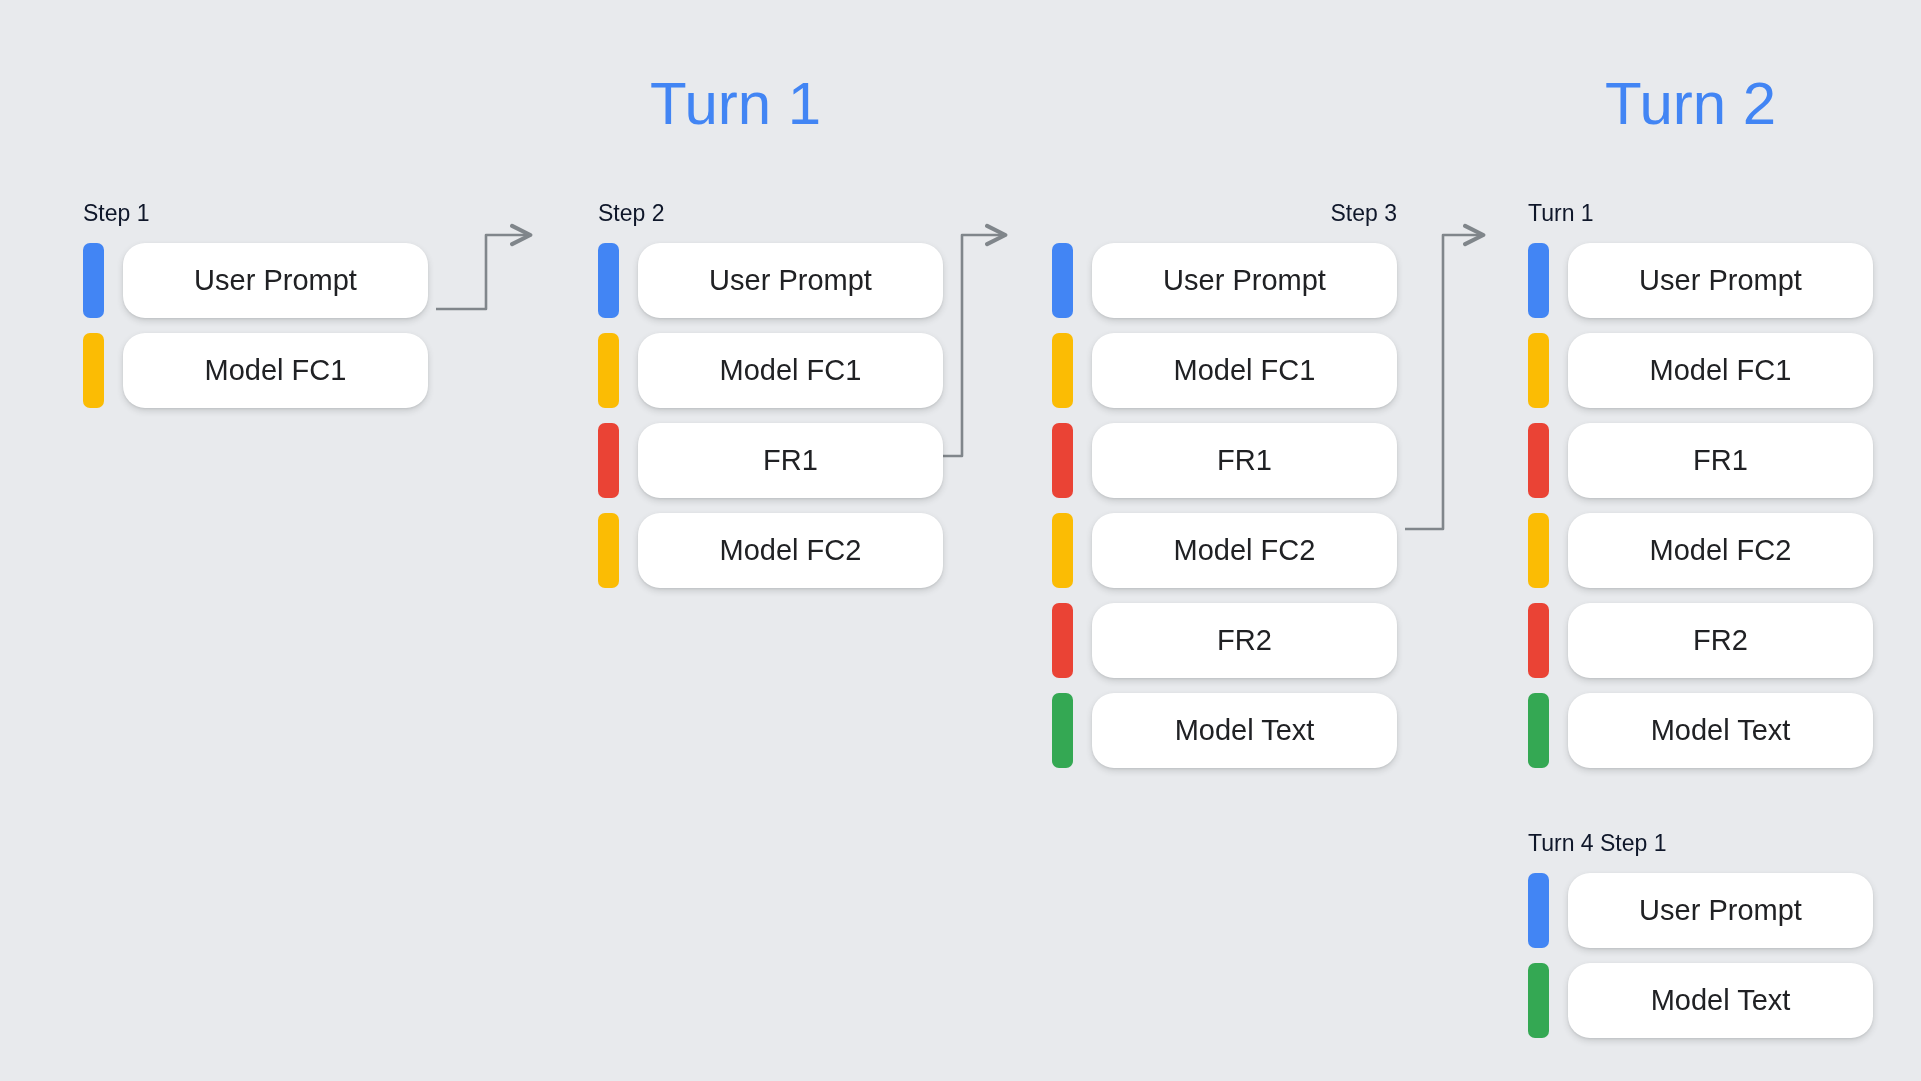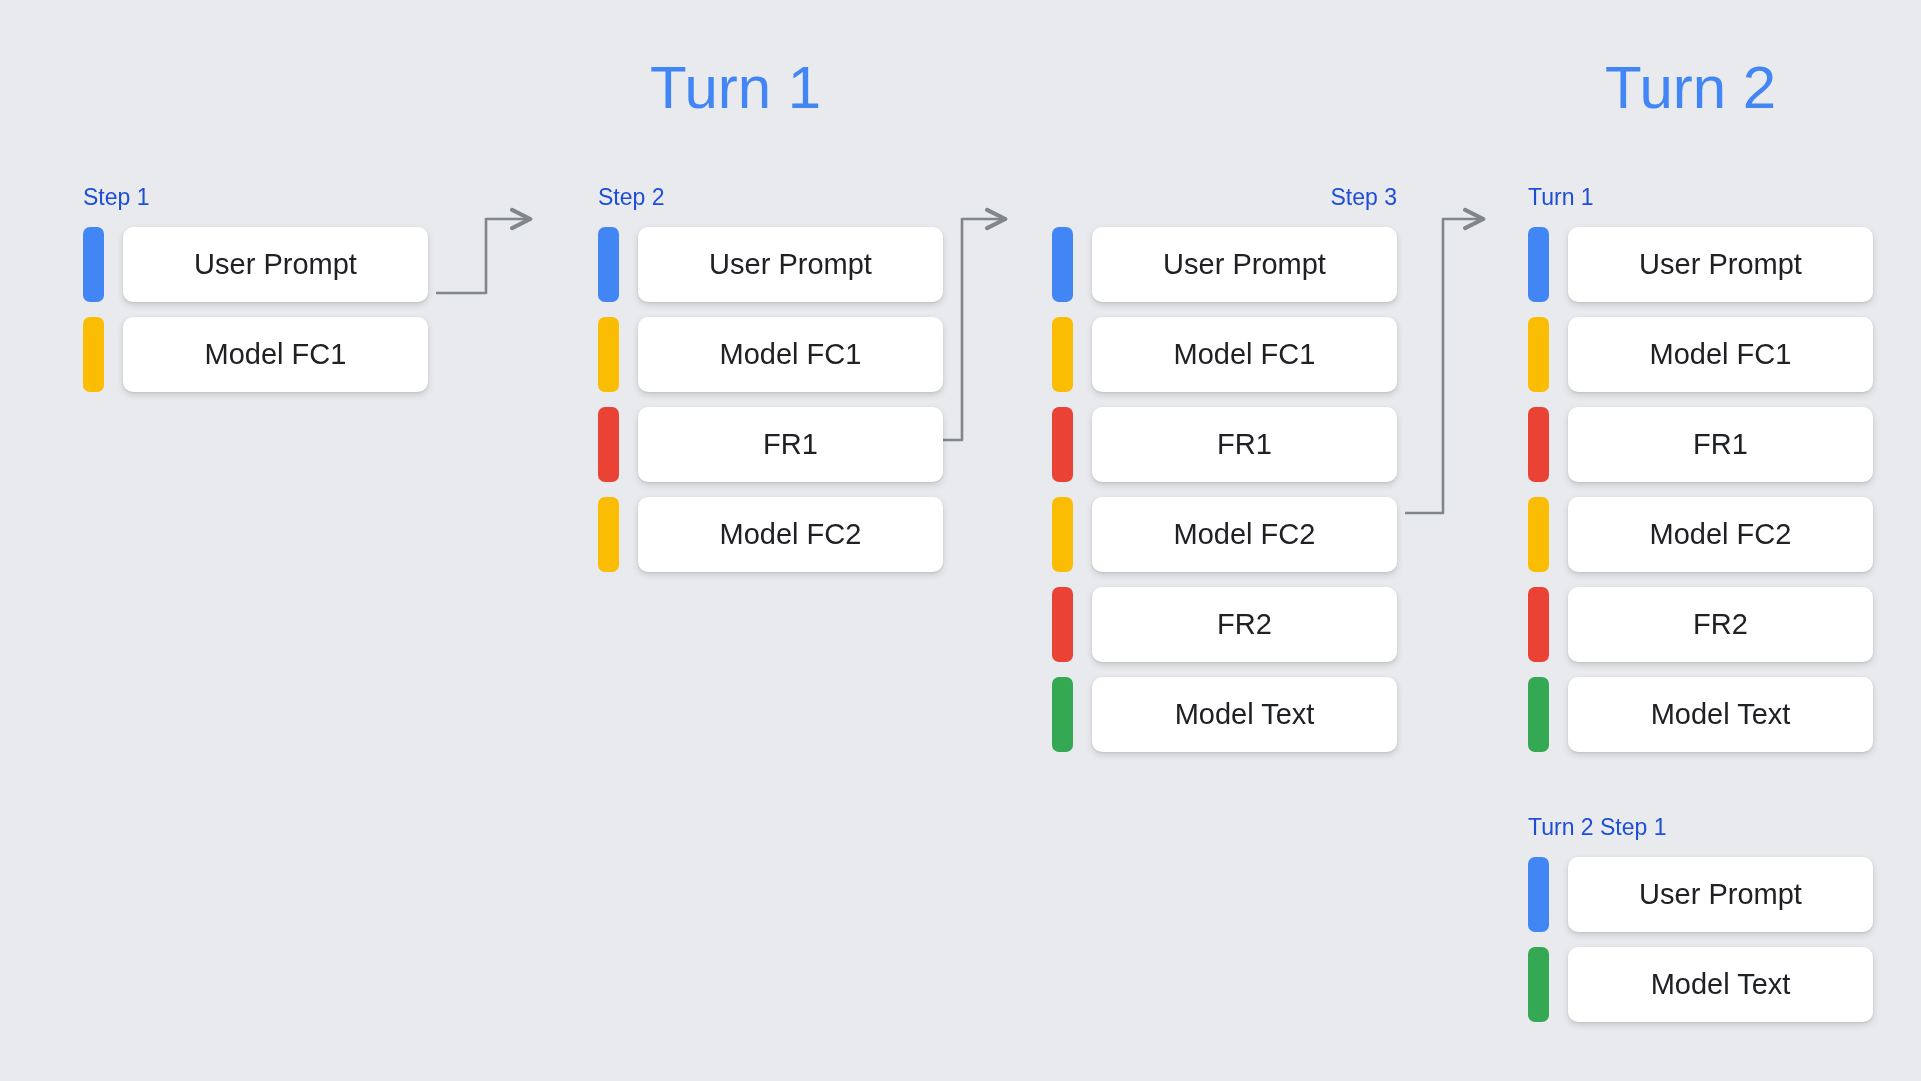--- a/index.html
+++ b/index.html
@@ -12,20 +12,21 @@
     height: 1081px;
     position: relative;
     overflow: hidden;
     font-family: "Liberation Sans", sans-serif;
     -webkit-font-smoothing: antialiased;
   }
 
   .stage {
     position: absolute;
     inset: 0;
+    margin-top: 16px;
   }
 
   
   .turn-title {
     position: absolute;
     font-size: 60px;
     font-weight: 400;
     color: #4285F4;
     letter-spacing: 0px;
     white-space: nowrap;
@@ -33,21 +34,21 @@
   }
   #turn-title-1 { left: 650px; top: 58px; }
   #turn-title-2 { left: 1605px; top: 58px; text-align: center; }
 
   
   .column {
     position: absolute;
   }
   .column-label {
     font-size: 23px;
-    color: #1d4ed8;
+    color: #0f172a;
     line-height: 1;
     margin-bottom: 18px;
     white-space: nowrap;
   }
 
   .rows { position: relative; }
 
   .row {
     display: flex;
     align-items: stretch;
@@ -63,21 +64,21 @@
   }
   .bar.blue   { background: #4285F4; }
   .bar.yellow { background: #FBBC04; }
   .bar.red    { background: #EA4335; }
   .bar.green  { background: #34A853; }
 
   .card {
     flex: 1 1 auto;
     margin-left: 19px;
     background: #FFFFFF;
-    border-radius: 10px;
+    border-radius: 22px;
     box-shadow: 0 3px 6px rgba(60,64,67,0.18), 0 1px 2px rgba(60,64,67,0.10);
     display: flex;
     align-items: center;
     justify-content: center;
     font-size: 29px;
     color: #202124;
     white-space: nowrap;
   }
 
   
@@ -214,21 +215,21 @@
         <div class="card">FR2</div>
       </div>
       <div class="row">
         <div class="bar green"></div>
         <div class="card">Model Text</div>
       </div>
     </div>
   </div>
 
   <div class="column" id="col-turn2step1">
-    <div class="column-label">Turn 2 Step 1</div>
+    <div class="column-label">Turn 4 Step 1</div>
     <div class="rows">
       <div class="row">
         <div class="bar blue"></div>
         <div class="card">User Prompt</div>
       </div>
       <div class="row">
         <div class="bar green"></div>
         <div class="card">Model Text</div>
       </div>
     </div>

